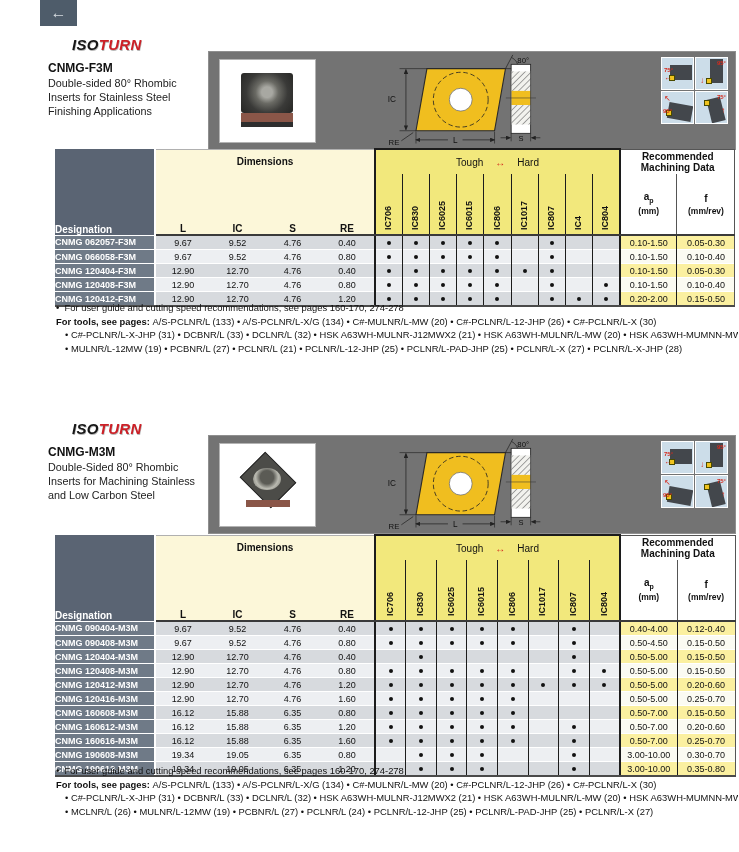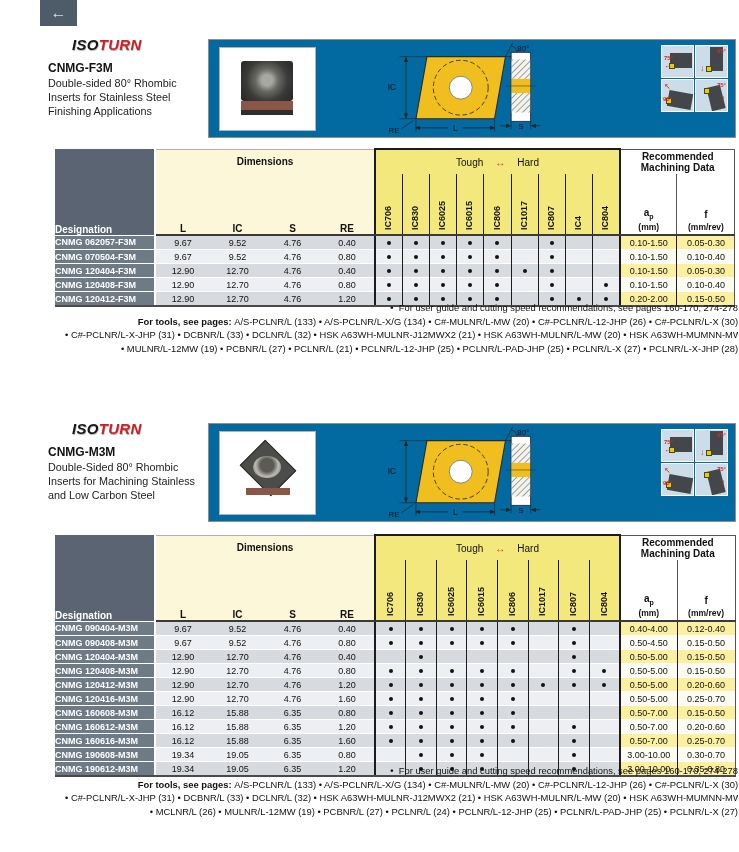--- a/index.html
+++ b/index.html
@@ -14,21 +14,21 @@
   .section { position:absolute; left:0; width:739px; }
   #s0 { top:33px; } #s1 { top:417px; }
 
   .info { position:absolute; left:48px; top:3px; width:160px; }
   .logo { font-style:italic; font-weight:900; font-size:15px; letter-spacing:.3px; text-shadow:.6px .6px 0 #b8b8b8; }
   .logo-iso { color:#161616;margin-left:24px; } .logo-turn { color:#cc2027; }
   .title { margin-top:8px; font-size:12px; font-weight:bold; color:#111; }
   .desc { margin-top:1px; font-size:10.8px; line-height:14px; color:#222; }
 
   
-  .imagebox { position:absolute; left:208px; top:6px; width:526px; height:97px; background:#0369a1; border:1px solid #8f8f8f; }
+  .imagebox { position:absolute; left:208px; top:18px; width:526px; height:97px; background:#737373; border:1px solid #8f8f8f; }
   .photo { position:absolute; left:10px; top:7px; width:95px; height:82px; background:#fff; border:1px solid #b3b3b3; }
   .photo i { position:absolute; display:block; }
   .ph-f3m .ptop { left:21px; top:13px; width:52px; height:40px; border-radius:3px;
       background:radial-gradient(circle at 50% 48%, #a8a8a2 0 16%, #6a6a64 34%, #3a3a38 62%, #262624 100%); }
   .ph-f3m .pbase { left:21px; top:53px; width:52px; height:9px; background:#8a5648; }
   .ph-f3m .pfoot { left:21px; top:62px; width:52px; height:5px; background:#2e2e2e; }
   .ph-m3m .ptop { left:26px; top:14px; width:42px; height:42px; transform:rotate(45deg) scale(1,.82);
       background:#4c4c48; border:1px solid #222; }
   .ph-m3m .pring { left:33px; top:24px; width:28px; height:22px; border-radius:50%;
       background:radial-gradient(circle at 50% 42%, #5b5b55 0 35%, #b9b9b0 60%, #6e6e66 100%); }
@@ -69,38 +69,38 @@
   .arr    { color:#d42b1e; margin:0 12px; font-weight:bold; }
   .h-mach { background:#fff; font-size:10px; font-weight:bold; line-height:11px; vertical-align:middle;
             border:1px solid #555; border-bottom:none; border-left:2px solid #1c1c1c; }
   .h-dim  { background:#fcf7d9; vertical-align:bottom; font-weight:bold; font-size:10px; padding-bottom:2px; text-align:center; }
   .h-gr   { background:#f2e87c; vertical-align:bottom; text-align:center; border-left:1px solid #1c1c1c; padding-bottom:3px; }
   .h-gr.first { border-left:2px solid #1c1c1c; } .h-gr.last { border-right:2px solid #1c1c1c; }
   .vgrade { writing-mode:vertical-rl; transform:rotate(180deg); font-size:9px; font-weight:bold; line-height:1.1; display:inline-block; }
   .h-ap, .h-f { background:#fff; vertical-align:bottom; text-align:center; font-size:10px; border-right:1px solid #555; }
   .h-ap { border-left:2px solid #1c1c1c; } .h-f { border-left:1px solid #1c1c1c; }
   .lab { font-weight:bold; font-size:10px; } .lab sub { font-size:7px; }
-  .unit { font-size:8.5px; margin-top:2px; padding-bottom:2px; }
+  .unit { font-size:8.5px; margin-top:2px; padding-bottom:18px; }
 
   .spec tbody td { height:13px; font-size:9px; text-align:center; border-top:1px solid #fff; }
   .des { background:#6f7a87; color:#fff; font-weight:bold; text-align:left !important;
          padding-left:5px; font-size:9.3px; white-space:nowrap; border-right:2px solid #fff; }
   .r-od .dim, .r-od .gr { background:#d7dade; }
   .r-ev .dim, .r-ev .gr { background:#edeff2; }
   .gr { border-left:1px solid #1c1c1c; }
   .gr.first { border-left:2px solid #1c1c1c; } .gr.last { border-right:2px solid #1c1c1c; }
   .mach.ap { border-left:2px solid #1c1c1c;margin-left:24px; } .mach.f { border-left:1px solid #1c1c1c; border-right:1px solid #555; }
   .r-od .mach { background:#fbf0a0; } .r-ev .mach { background:#fbfbf2; }
   .spec tbody tr:last-child td { border-bottom:2px solid #4a4a4a; }
   .dot { width:4px; height:4px; border-radius:50%; background:#121212; display:inline-block; vertical-align:middle; }
 
   
   .notes { position:absolute; left:56px; width:682px; font-size:9.4px; line-height:13.5px; color:#111; }
   #s0 .notes { top:268px; } #s1 .notes { top:347px; }
-  .nl { white-space:nowrap; overflow:hidden;text-align:right; }
+  .nl { white-space:nowrap; overflow:hidden; }
   .nl .bld { font-weight:bold; }
   .nl .blt { font-weight:bold; }
   .nl.cont { padding-left:9px; }
 </style>
 </head>
 <body>
 
 <div id="page">
 
   <div class="back">
@@ -268,21 +268,21 @@
               <td class="gr"><span class="dot"></span></td>
               <td class="gr"><span class="dot"></span></td>
               <td class="gr"></td>
               <td class="gr"><span class="dot"></span></td>
               <td class="gr"></td>
               <td class="gr last"></td>
               <td class="mach ap">0.10-1.50</td>
               <td class="mach f">0.05-0.30</td>
             </tr>
             <tr class="r-ev">
-              <td class="des">CNMG 070504-F3M</td>
+              <td class="des">CNMG 066058-F3M</td>
               <td class="dim">9.67</td>
               <td class="dim">9.52</td>
               <td class="dim">4.76</td>
               <td class="dim">0.80</td>
               <td class="gr first"><span class="dot"></span></td>
               <td class="gr"><span class="dot"></span></td>
               <td class="gr"><span class="dot"></span></td>
               <td class="gr"><span class="dot"></span></td>
               <td class="gr"><span class="dot"></span></td>
               <td class="gr"></td>

